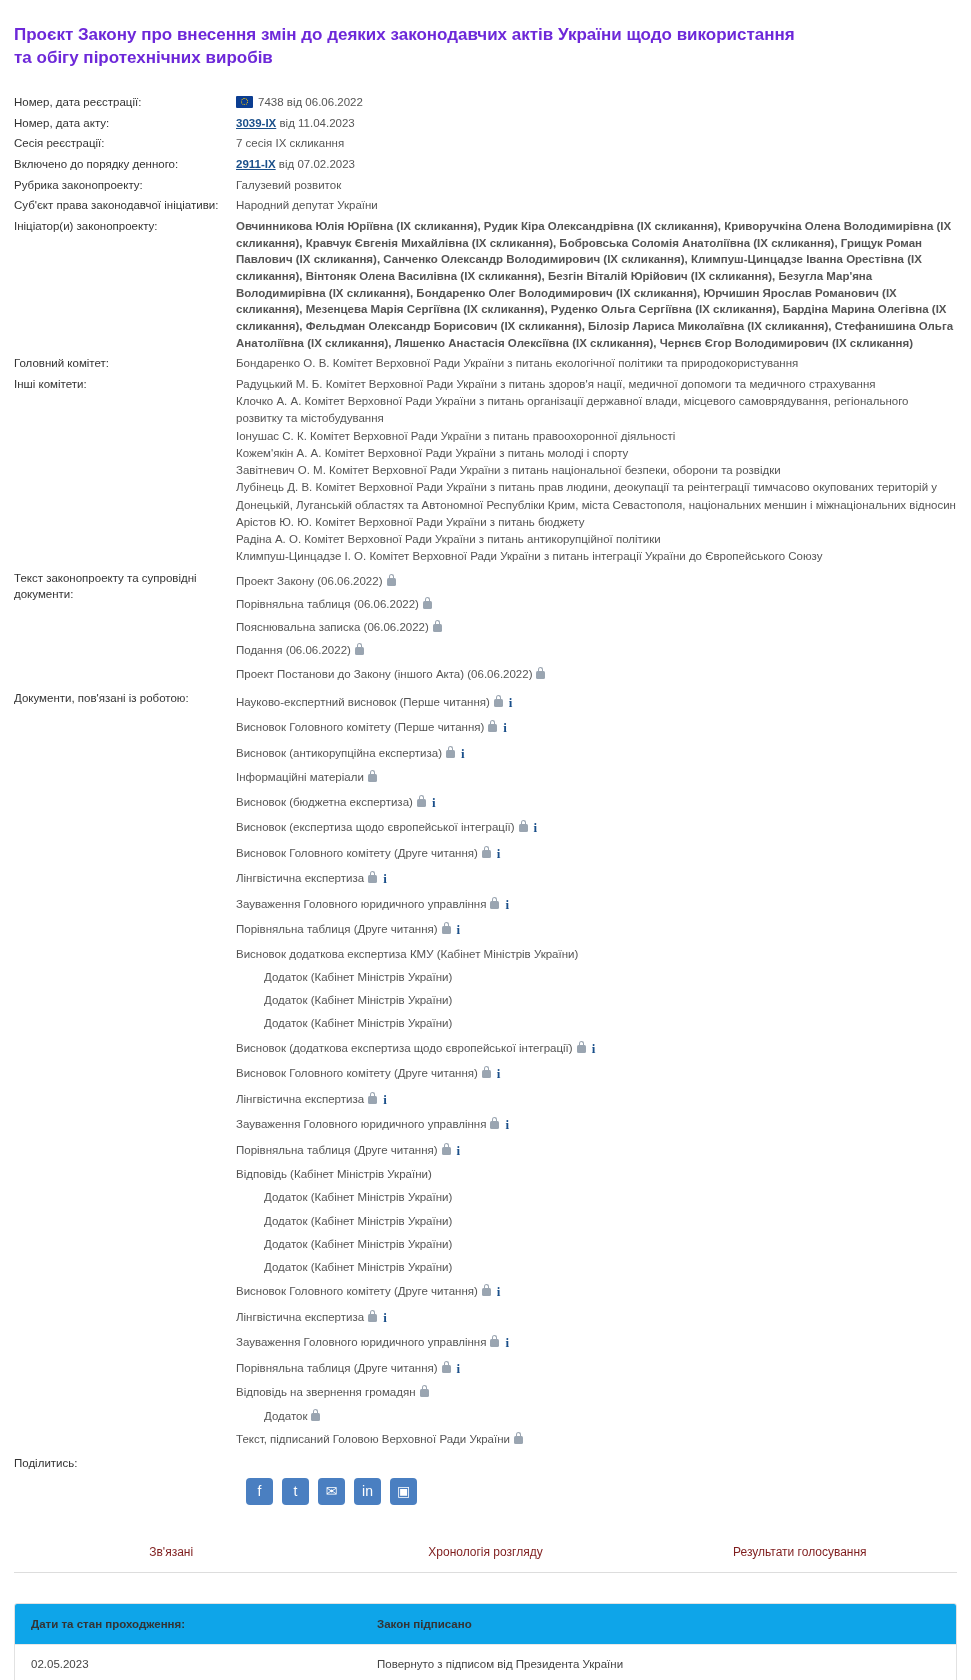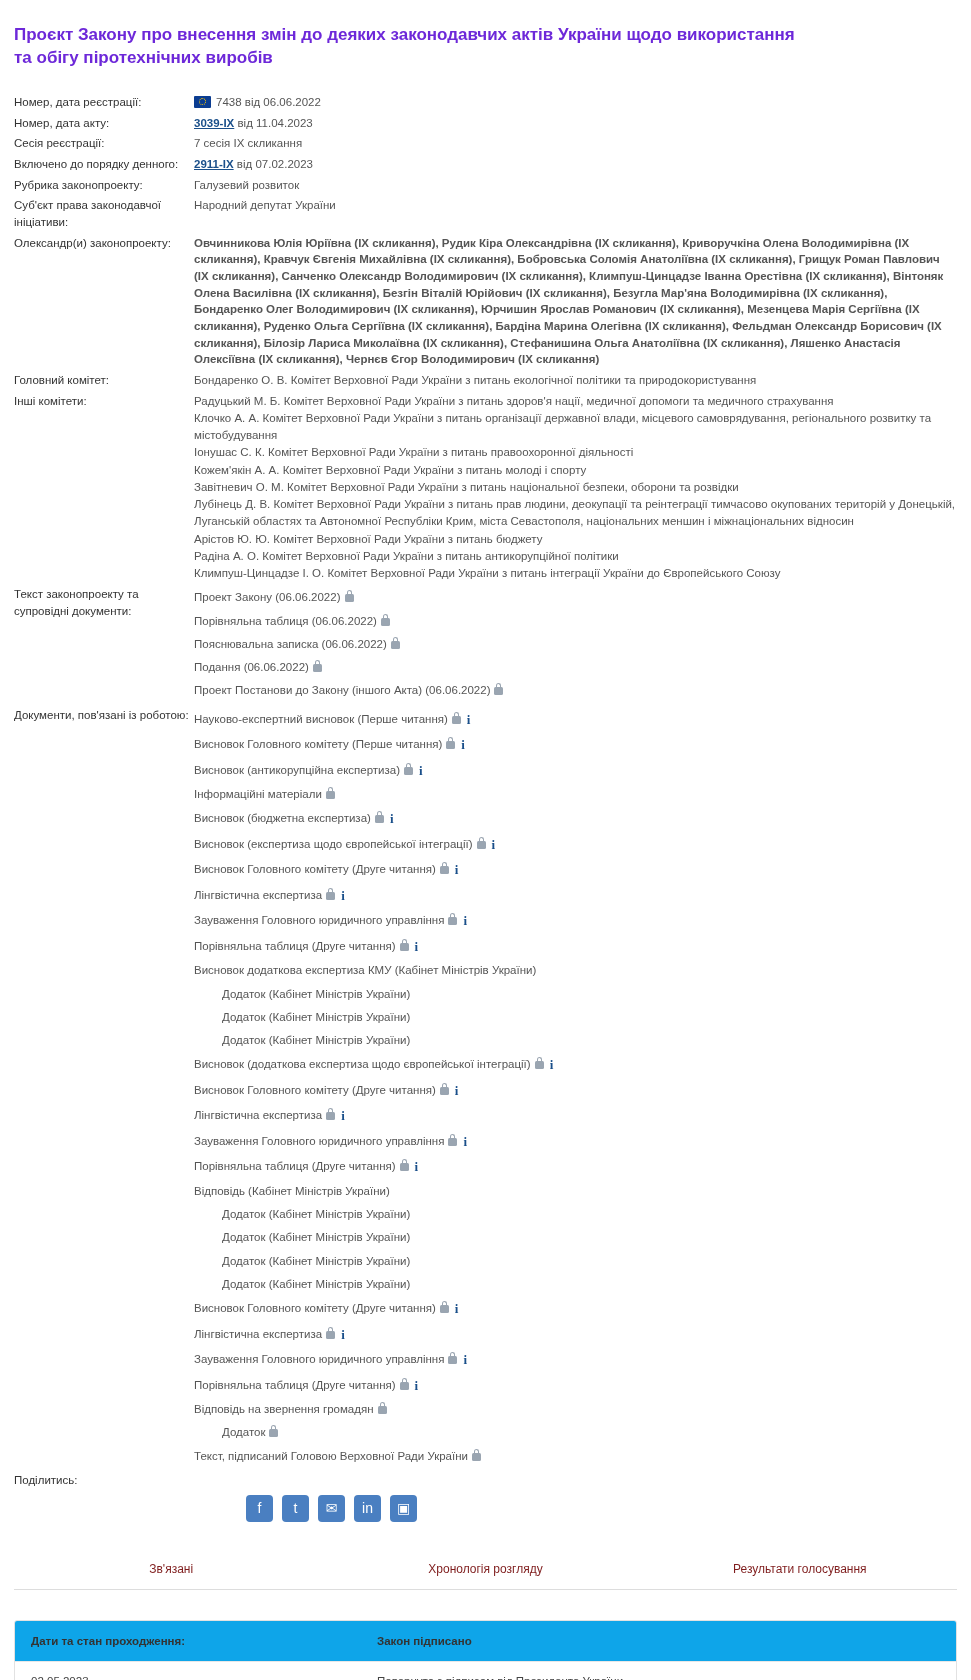--- a/index.html
+++ b/index.html
@@ -32,21 +32,21 @@
     width: 100%;
     table-layout: fixed;
   }
   table.meta td {
     vertical-align: top;
     padding: 2px 0 2px 0;
     font-size: 11.5px;
     line-height: 1.45;
   }
   td.label {
-    width: 180px;
+    width: 222px;
     color: #333333;
     padding-right: 10px;
     font-weight: normal;
   }
   td.value {
     color: #555555;
   }
   .eu-flag {
     display: inline-block;
     width: 17px;
@@ -223,21 +223,21 @@
     </tr>
     <tr>
       <td class="label">Рубрика законопроекту:</td>
       <td class="value">Галузевий розвиток</td>
     </tr>
     <tr>
       <td class="label">Суб'єкт права законодавчої ініціативи:</td>
       <td class="value">Народний депутат України</td>
     </tr>
     <tr>
-      <td class="label">Олександр(и) законопроекту:</td>
+      <td class="label">Ініціатор(и) законопроекту:</td>
       <td class="value initiators">Овчинникова Юлія Юріївна (IX скликання), Рудик Кіра Олександрівна (IX скликання), Криворучкіна Олена Володимирівна (IX скликання), Кравчук Євгенія Михайлівна (IX скликання), Бобровська Соломія Анатоліївна (IX скликання), Грищук Роман Павлович (IX скликання), Санченко Олександр Володимирович (IX скликання), Климпуш-Цинцадзе Іванна Орестівна (IX скликання), Вінтоняк Олена Василівна (IX скликання), Безгін Віталій Юрійович (IX скликання), Безугла Мар'яна Володимирівна (IX скликання), Бондаренко Олег Володимирович (IX скликання), Юрчишин Ярослав Романович (IX скликання), Мезенцева Марія Сергіївна (IX скликання), Руденко Ольга Сергіївна (IX скликання), Бардіна Марина Олегівна (IX скликання), Фельдман Олександр Борисович (IX скликання), Білозір Лариса Миколаївна (IX скликання), Стефанишина Ольга Анатоліївна (IX скликання), Ляшенко Анастасія Олексіївна (IX скликання), Чернєв Єгор Володимирович (IX скликання)</td>
     </tr>
     <tr>
       <td class="label">Головний комітет:</td>
       <td class="value">Бондаренко О. В. Комітет Верховної Ради України з питань екологічної політики та природокористування</td>
     </tr>
     <tr>
       <td class="label">Інші комітети:</td>
       <td class="value">
         <div class="committee-line">Радуцький М. Б. Комітет Верховної Ради України з питань здоров'я нації, медичної допомоги та медичного страхування</div>

